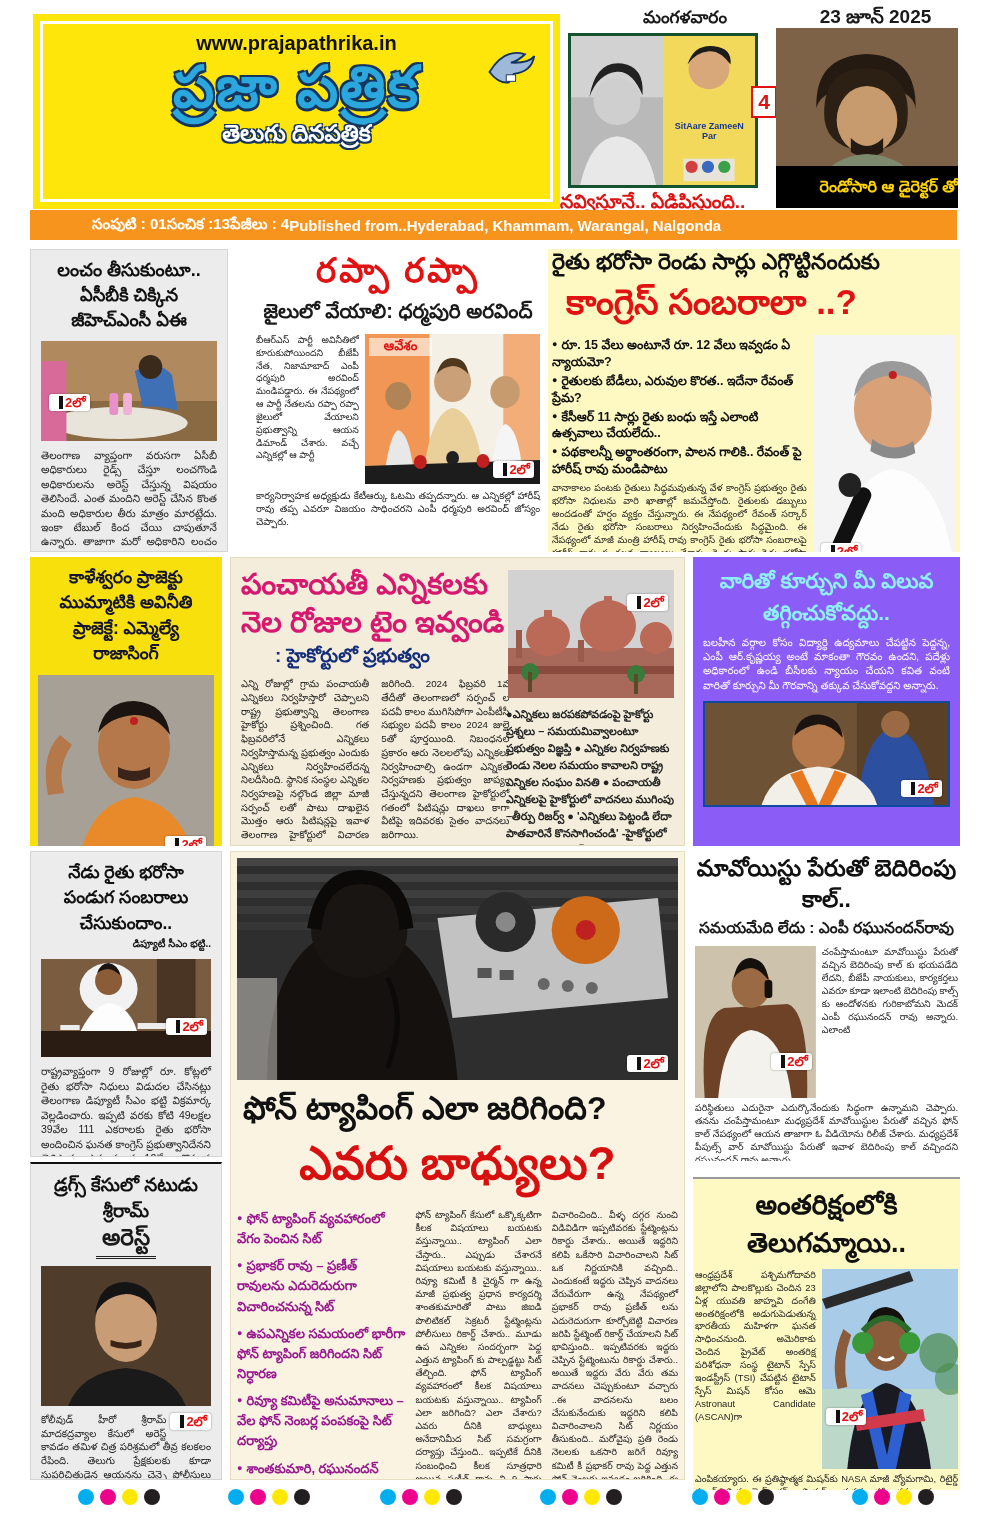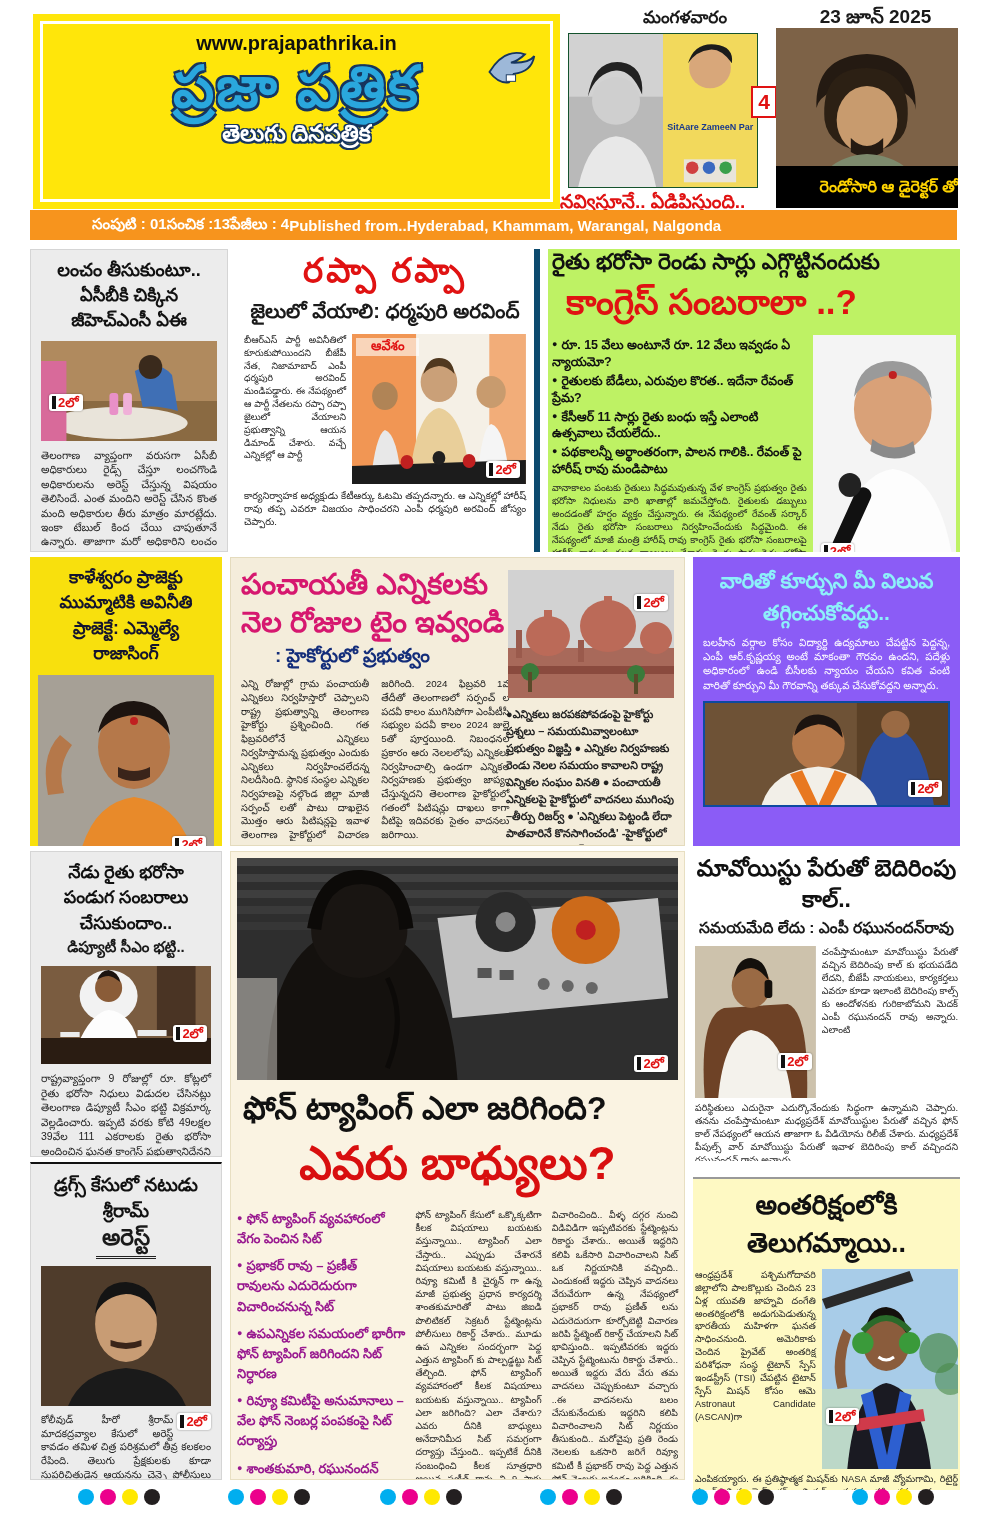--- a/index.html
+++ b/index.html
@@ -12,70 +12,70 @@
   .masthead-inner{border:3px solid #fff;width:100%;height:100%;text-align:center;position:relative;}
   .website{font-size:20px;font-weight:bold;color:#101010;margin-top:8px;}
   .logo{font-size:58px;font-weight:800;color:#2aa7dd;line-height:1.05;margin-top:2px;letter-spacing:2px;
         text-shadow:-2px -2px 0 #16355e,2px -2px 0 #16355e,-2px 2px 0 #16355e,2px 2px 0 #16355e,0 3px 0 #16355e;}
   .tagline{font-size:23px;font-weight:800;color:#fff;margin-top:2px;
         text-shadow:-1.5px -1.5px 0 #16355e,1.5px -1.5px 0 #16355e,-1.5px 1.5px 0 #16355e,1.5px 1.5px 0 #16355e;}
   .dove{position:absolute;right:12px;top:20px;width:56px;height:48px;}
   
   .daylbl{left:600px;top:8px;width:170px;text-align:center;font-size:17px;font-weight:bold;}
   .datelbl{left:788px;top:6px;width:175px;text-align:center;font-size:19px;font-weight:bold;}
-  .photopair{left:568px;top:33px;width:190px;height:155px;border:1px solid #14532d;display:flex;background:#ccc;}
+  .photopair{left:568px;top:33px;width:190px;height:155px;border:3px solid #14532d;display:flex;background:#ccc;}
   .photopair .half{width:50%;height:100%;position:relative;overflow:hidden;}
   .poster-title{position:absolute;left:4px;top:58%;width:92%;font-size:9px;font-weight:bold;color:#1a3a8c;line-height:1.1;text-align:center;}
   .badge4{left:751px;top:86px;width:26px;height:32px;background:#fff;border:2px solid #e01212;color:#e01212;
           font-size:21px;font-weight:800;text-align:center;line-height:28px;}
   .caption-red{left:560px;top:191px;width:212px;color:#e01212;font-size:19px;font-weight:800;}
   .nani{left:776px;top:28px;width:182px;height:180px;overflow:hidden;}
   .nani .capbar{position:absolute;left:0;bottom:0;width:100%;height:42px;background:#000;color:#ffd400;
           font-size:16px;font-weight:800;text-align:right;line-height:42px;}
   
   .infobar{left:30px;top:210px;width:927px;height:30px;background:#f7941d;color:#fff;display:flex;align-items:center;
            padding-left:62px;font-size:15px;font-weight:bold;}
   
   .article{position:absolute;overflow:hidden;}
   .graybox{background:#ececec;border:1px solid #d5d5d5;}
   .creambox{background:#f4eddb;border:1px solid #e4dbbd;}
   .h-black{font-weight:800;color:#111;text-align:center;}
   .body-txt{font-size:10.5px;line-height:1.38;text-align:justify;color:#222;}
-  .badge{display:inline-flex;align-items:center;background:#fff;border-radius:3px;padding:1px 4px 1px 3px;
+  .badge{display:inline-flex;align-items:center;background:#fff;border-radius:3px;padding:1px 4px 1px 10px;
          font-weight:800;color:#e01212;font-size:13px;box-shadow:0 0 2px rgba(0,0,0,.45);line-height:15px;}
   .badge::before{content:"";width:4px;height:13px;background:#111;margin-right:2px;display:inline-block;}
   .photo{position:relative;overflow:hidden;background:#ddd;}
   .photo svg{display:block;width:100%;height:100%;}
   
   .bribe{left:30px;top:249px;width:198px;height:303px;padding:8px 10px;}
   .bribe .h{font-size:18px;line-height:1.4;}
   .rappa{left:236px;top:249px;width:304px;height:303px;background:#fff;border-right:1px solid:#ddd;padding:2px 8px;}
   .rappa-title{color:#e01212;font-size:34px;font-weight:800;text-align:center;letter-spacing:3px;}
   .rappa-sub{font-size:20px;font-weight:800;text-align:center;margin-top:2px;}
-  .congress{left:548px;top:249px;width:412px;height:303px;background:#bef264;padding:0 4px;}
+  .congress{left:548px;top:249px;width:412px;height:303px;background:#fef9c3;padding:0 4px;}
   .congress .kicker{font-size:22px;font-weight:800;color:#111;}
   .congress .main{font-size:35px;font-weight:800;color:#e01212;margin:2px 0 4px 14px;}
   .blt{font-size:12.5px;font-weight:bold;color:#111;line-height:1.35;margin:2px 0;}
   .blt::before{content:"●";font-size:9px;vertical-align:2px;margin-right:4px;}
   
   .yellowbox{left:30px;top:557px;width:192px;height:289px;background:#f8e00d;padding:8px;}
   .yellowbox .h{font-size:17.5px;font-weight:800;color:#14142e;text-align:center;line-height:1.45;}
   .panchayat{left:230px;top:557px;width:455px;height:289px;padding:8px 10px;}
   .panchayat .h{color:#d6186f;font-size:29px;font-weight:800;line-height:1.3;width:63%;}
   .panchayat .sub{color:#132d7a;font-size:19px;font-weight:800;margin:4px 0 6px 34px;}
   .panchayat .cols{width:62%;column-count:2;column-gap:12px;font-size:9.8px;line-height:1.4;text-align:justify;}
   .pc-photo{position:absolute;right:10px;top:12px;width:166px;height:128px;}
   .pc-bullets{position:absolute;right:10px;top:148px;width:168px;font-size:11px;font-weight:bold;line-height:1.55;color:#222;}
   .bluebox{left:693px;top:557px;width:267px;height:289px;background:#8b5cf6;padding:8px 10px;color:#fff;}
   .bluebox .h{color:#8df0fa;font-size:21px;font-weight:800;text-align:center;line-height:1.5;}
   .bluebox .body-txt{color:#fff;font-size:10.3px;}
   
   .rythu{left:30px;top:851px;width:192px;height:306px;padding:8px 10px;}
   .rythu .h{font-size:17.5px;line-height:1.45;}
-  .rythu .sub{font-size:15px;font-weight:800;text-align:center;margin-top:2px;}
+  .rythu .sub{font-size:10px;font-weight:800;text-align:right;margin-top:2px;}
   .drugs{left:30px;top:1162px;width:192px;height:318px;padding:8px 10px;border-top:2px solid #111;}
   .drugs .h1{font-size:18.5px;line-height:1.4;}
   .drugs .h2{font-size:23px;font-weight:800;text-align:center;}
   .drugs .h2 span{border-bottom:3px double #222;display:inline-block;padding:0 6px;}
   .tapping{left:230px;top:851px;width:455px;height:629px;background:#faf3e2;border:1px solid #e8dfc2;padding:6px;}
   .tapping .h1{font-size:32px;font-weight:800;color:#111;margin:10px 0 0 6px;}
   .tapping .h2{font-size:46px;font-weight:800;color:#d80f0f;text-align:center;margin:2px 0 8px;}
   .tap-cols{display:flex;gap:10px;}
   .tap-b{width:40%;color:#98188f;font-size:13px;font-weight:bold;line-height:1.55;}
   .tap-b div{margin-bottom:7px;}
@@ -171,21 +171,21 @@
           <rect x="84" y="52" width="9" height="22" rx="3" fill="#f0b0d8"></rect>
           <path d="M96 30 Q120 18 134 34 L140 70 Q120 64 104 66Z" fill="#3f6fb5"></path>
           <circle cx="112" cy="26" r="12" fill="#3a2a1c"></circle>
           <rect x="0" y="20" width="26" height="80" fill="#d86a9a"></rect>
         </svg>
       <span class="badge" style="position:absolute;left:8px;bottom:30px;">2లో</span>
     </div>
     <div class="body-txt">తెలంగాణ వ్యాప్తంగా వరుసగా ఏసీబీ అధికారులు రైడ్స్ చేస్తూ లంచగొండి అధికారులను అరెస్ట్ చేస్తున్న విషయం తెలిసిందే. ఎంత మందిని అరెస్ట్ చేసిన కొంత మంది అధికారుల తీరు మాత్రం మారట్లేదు. ఇంకా టేబుల్ కింద చేయి చాపుతూనే ఉన్నారు. తాజాగా మరో అధికారిని లంచం తీసుకుంటూ ఏసీబీకి చిక్కింది. రూ.15 వేలు లంచం తీసుకుంటూ జీహెచ్ఎంసీ ఏఈ మనీషా ఏసీబీకి చిక్కింది.</div>
   </div>
 
-  <div class="article rappa" style="border-right:6px solid #0c4a6e;">
+  <div class="article rappa" style="border-right:4px solid #0c4a6e;margin-left:12px;">
     <div class="rappa-title">రప్పా రప్పా</div>
     <div class="rappa-sub">జైలులో వేయాలి: ధర్మపురి అరవింద్</div>
     <div style="display:flex;gap:6px;margin-top:6px;">
       <div class="body-txt" style="width:37%;font-size:9.3px;">బీఆర్ఎస్ పార్టీ అవినీతిలో కూరుకుపోయిందని బీజేపీ నేత, నిజామాబాద్ ఎంపీ ధర్మపురి అరవింద్ మండిపడ్డారు. ఈ నేపథ్యంలో ఆ పార్టీ నేతలను రప్పా రప్పా జైలులో వేయాలని ప్రభుత్వాన్ని ఆయన డిమాండ్ చేశారు. వచ్చే ఎన్నికల్లో ఆ పార్టీ</div>
       <div class="photo" style="width:63%;height:150px;">
         <svg viewBox="0 0 190 150" preserveAspectRatio="none">
             <rect width="190" height="150" fill="#f5f0e6"></rect>
             <rect width="70" height="150" fill="#f08030" opacity=".8"></rect>
             <rect x="150" width="40" height="150" fill="#f08030" opacity=".6"></rect>
             <circle cx="95" cy="48" r="20" fill="#caa078"></circle>

